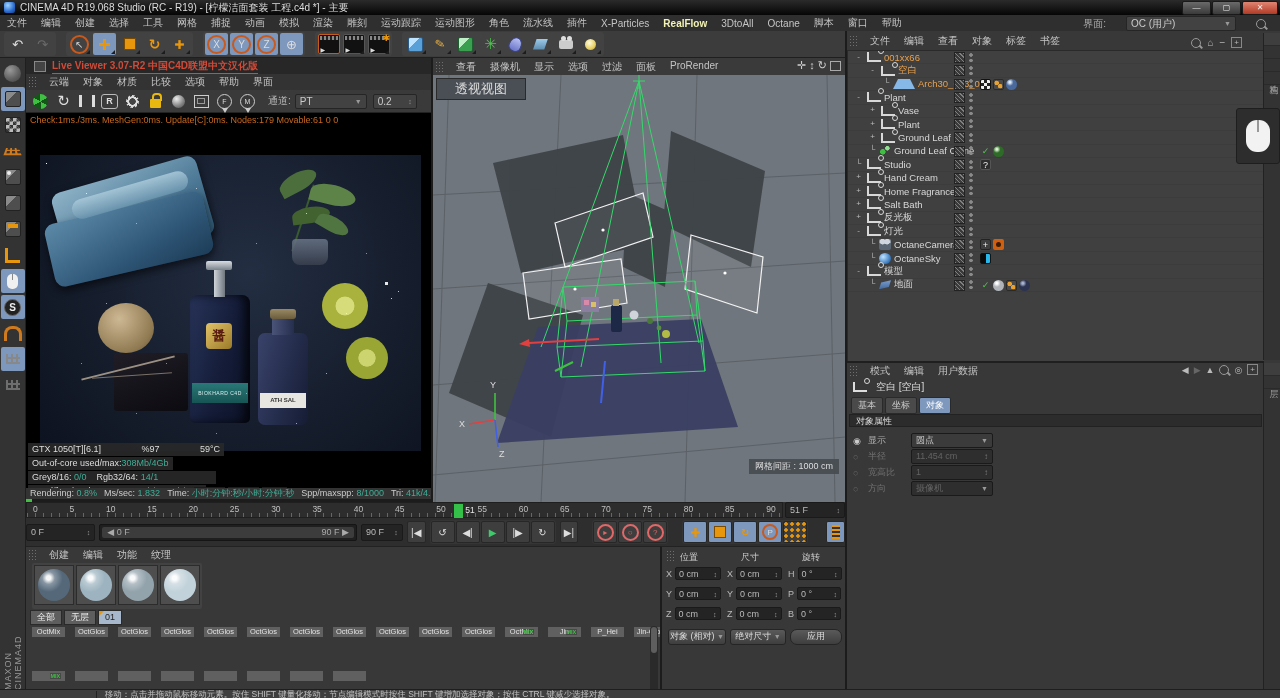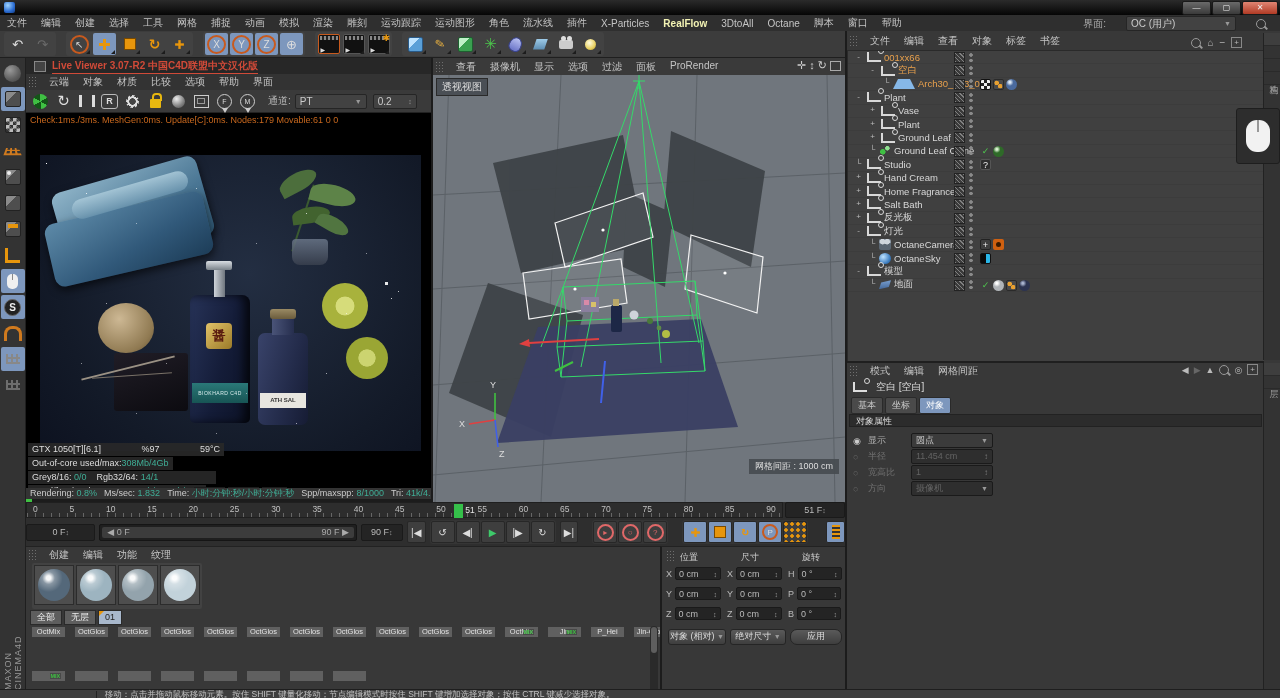--- a/index.html
+++ b/index.html
@@ -94,21 +94,21 @@
   .lvtab{display:inline-block;background:#3a3a3a;border:1px solid #1c1c1c;color:#ccc;font-size:8px;padding:0 6px;height:11px;line-height:11px;margin-right:3px;}
   #lvrender{left:0;top:430px;width:100%;height:11px;background:#333;font-size:9px;line-height:11px;white-space:nowrap;padding-left:4px;box-sizing:border-box;color:#ccc;overflow:hidden;}
   #lvrender b{color:#3fae96;font-weight:normal;margin-right:7px;}
   #lvprog{left:0;top:441px;width:100%;height:3px;background:#1c1c1c;}
   #lvprog .fill{position:absolute;left:0;top:0;width:6px;height:3px;background:#3fc043;}
   
   #vp{left:433px;top:58px;width:412px;height:444px;background:#3a3a3a;}
   #vpmenu{left:0;top:0;width:100%;height:17px;display:flex;align-items:center;background:#3a3a3a;border-bottom:1px solid #222;}
   #vpicons{position:absolute;right:4px;top:1px;display:flex;gap:3px;color:#ccc;font-size:11px;}
   #vpcanvas{left:0;top:17px;width:412px;height:427px;}
-  .vplabel{position:absolute;left:3px;top:3px;background:#4a4f55;border:1px solid #2a2a2a;color:#ddd;font-size:10px;padding:1px 5px;}
+  .vplabel{position:absolute;left:3px;top:3px;background:#4a4f55;border:1px solid #2a2a2a;color:#ddd;font-size:13px;padding:1px 18px;}
   .gridinfo{position:absolute;right:6px;bottom:28px;background:rgba(70,75,80,.9);color:#ddd;font-size:9px;padding:1px 6px;}
   
   #right{left:845px;top:31px;width:435px;height:658px;background:#383838;border-left:2px solid #1c1c1c;box-sizing:border-box;}
   #ommenu{left:0;top:2px;width:417px;height:16px;display:flex;align-items:center;background:#383838;}
   #omicons{position:absolute;right:22px;top:4px;display:flex;gap:6px;align-items:center;color:#bbb;font-size:10px;}
   #omtree{left:0;top:19px;width:417px;height:327px;background:#404040;overflow:hidden;border:1px solid #2a2a2a;border-right:none;box-sizing:border-box;}
   .trow{position:relative;height:13.4px;display:flex;align-items:center;padding-left:calc(6px + var(--d,0)*14px);box-sizing:border-box;border-bottom:1px solid rgba(0,0,0,.06);}
   .texp{width:9px;height:9px;font-size:8px;line-height:8px;text-align:center;color:#bbb;flex:0 0 9px;margin-right:2px;}
   .ti{width:12px;height:11px;margin-right:3px;flex:0 0 12px;position:relative;display:flex;align-items:center;justify-content:center;}
   .ti[data-icon="null"]{border-left:2px solid #d8d8d8;border-bottom:2px solid #d8d8d8;width:8px;height:8px;margin-left:2px;}
@@ -163,21 +163,21 @@
   .amrow.dis .lab{color:#707070;}
   .amrow.dis .inp{color:#636363;background:#2e2e2e;}
   
   #ruler{left:26px;top:502px;width:757px;height:16px;background:#2d2d2d;border:1px solid #1f1f1f;box-sizing:border-box;}
   #ticks{position:absolute;left:6px;right:6px;top:1px;display:flex;justify-content:space-between;color:#c0c0c0;font-size:8.5px;}
   #rulerminor{position:absolute;left:0;bottom:0;width:100%;height:4px;background:repeating-linear-gradient(90deg,#666 0 1px,transparent 1px 8px);}
   #playhead{position:absolute;left:56.6%;top:1px;width:9px;height:14px;background:#35c04a;}
   #playheadnum{position:absolute;left:calc(56.6% + 11px);top:2px;color:#e8e8e8;font-size:8.5px;}
   #curframe{left:785px;top:502px;width:60px;height:16px;}
   #transport{left:26px;top:519px;width:819px;height:26px;display:flex;align-items:center;gap:4px;}
-  .spinbox{background:#242424;border:1px solid #1a1a1a;border-radius:2px;height:17px;line-height:17px;color:#bbb;font-size:9px;padding:0 4px;display:flex;align-items:center;justify-content:center;box-sizing:border-box;}
+  .spinbox{background:#242424;border:1px solid #1a1a1a;border-radius:2px;height:17px;line-height:17px;color:#bbb;font-size:9px;padding:0 4px;display:flex;align-items:center;justify-content:space-between;box-sizing:border-box;}
   #rangeslider{width:338px;height:17px;background:#1f1f1f;border:1px solid #151515;border-radius:2px;position:relative;color:#aaa;font-size:9px;box-sizing:border-box;}
   #rangeslider .bar{position:absolute;left:2px;top:2px;right:2px;bottom:2px;background:#3c3c3c;border-radius:2px;display:flex;align-items:center;justify-content:space-between;padding:0 5px;}
   .tbtn{width:22px;height:20px;background:#3e3e3e;border:1px solid #272727;border-radius:2px;display:flex;align-items:center;justify-content:center;font-size:10px;color:#ddd;}
   .tbtn .grn{color:#3ec96a;}
   .tbtn.red{color:#e06868;border-radius:2px;}
   .redcirc{width:13px;height:13px;border:2px solid #e06868;border-radius:50%;font-size:8px;color:#e06868;display:flex;align-items:center;justify-content:center;}
   .tbtn.blue{background:#7d97bd;}
   .btngrp{display:flex;background:#353535;border-radius:3px;padding:1px;gap:1px;}
   
   #mats{left:26px;top:546px;width:634px;height:143px;background:#383838;border-top:1px solid #222;box-sizing:border-box;overflow:hidden;}
@@ -212,20 +212,21 @@
   svg{display:block;}
   .vptxt{font-size:9px;fill:#ddd;}
 </style>
 </head>
 <body>
 
 <div id="root">
 
   <div class="a" id="titlebar">
     <span class="appicon"></span>
+    <span>CINEMA 4D R19.068 Studio (RC - R19) - [柠檬洁面套装 工程.c4d *] - 主要</span>
     <span class="wbtns">
       <span class="wbtn">—</span>
       <span class="wbtn">▢</span>
       <span class="wbtn close">✕</span>
     </span>
   </div>
 
   <div class="a" id="menubar">
     <span style="display:flex;align-items:center;">
 
@@ -926,21 +927,21 @@
         <span class="vtab" data-on="0">内容浏览器</span>
         <span class="vtab" data-on="0">构造</span>
       </div>
 
     <div class="a" id="ammenu">
       <span class="grip"></span>
       <span style="display:flex;">
 
       <span class="mitem">模式</span>
           <span class="mitem">编辑</span>
-          <span class="mitem">网格间距</span>
+          <span class="mitem">用户数据</span>
         </span>
     </div>
     <span id="amicons" class="a">
       <span>◀</span>
       <span style="color:#666;">▶</span>
       <span>▲</span>
       <span class="lens"></span>
       <span>◎</span>
       <span style="border:1px solid #888;padding:0 2px;font-size:8px;">+</span>
     </span>

